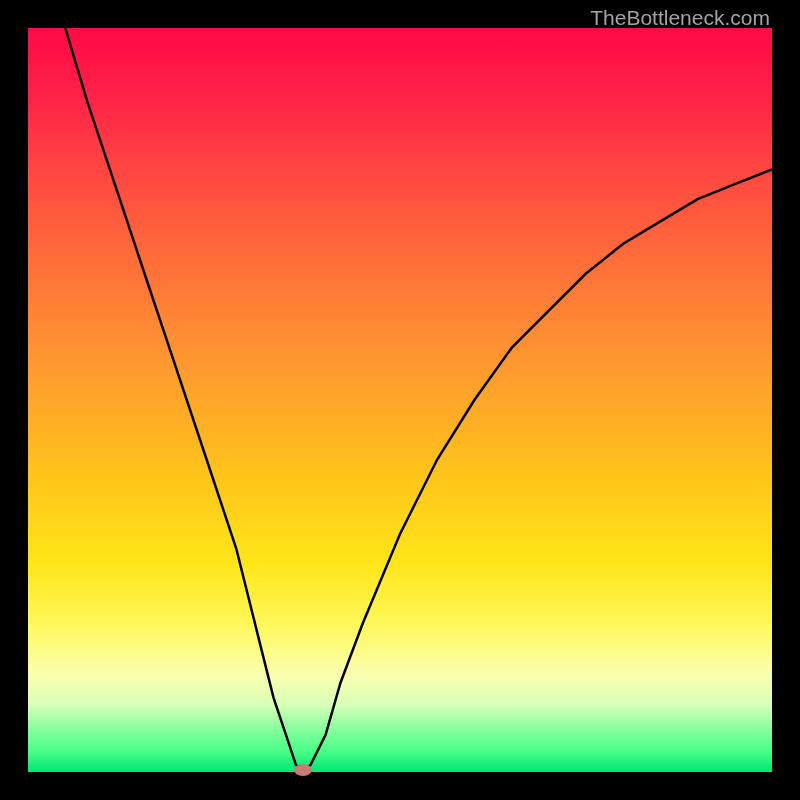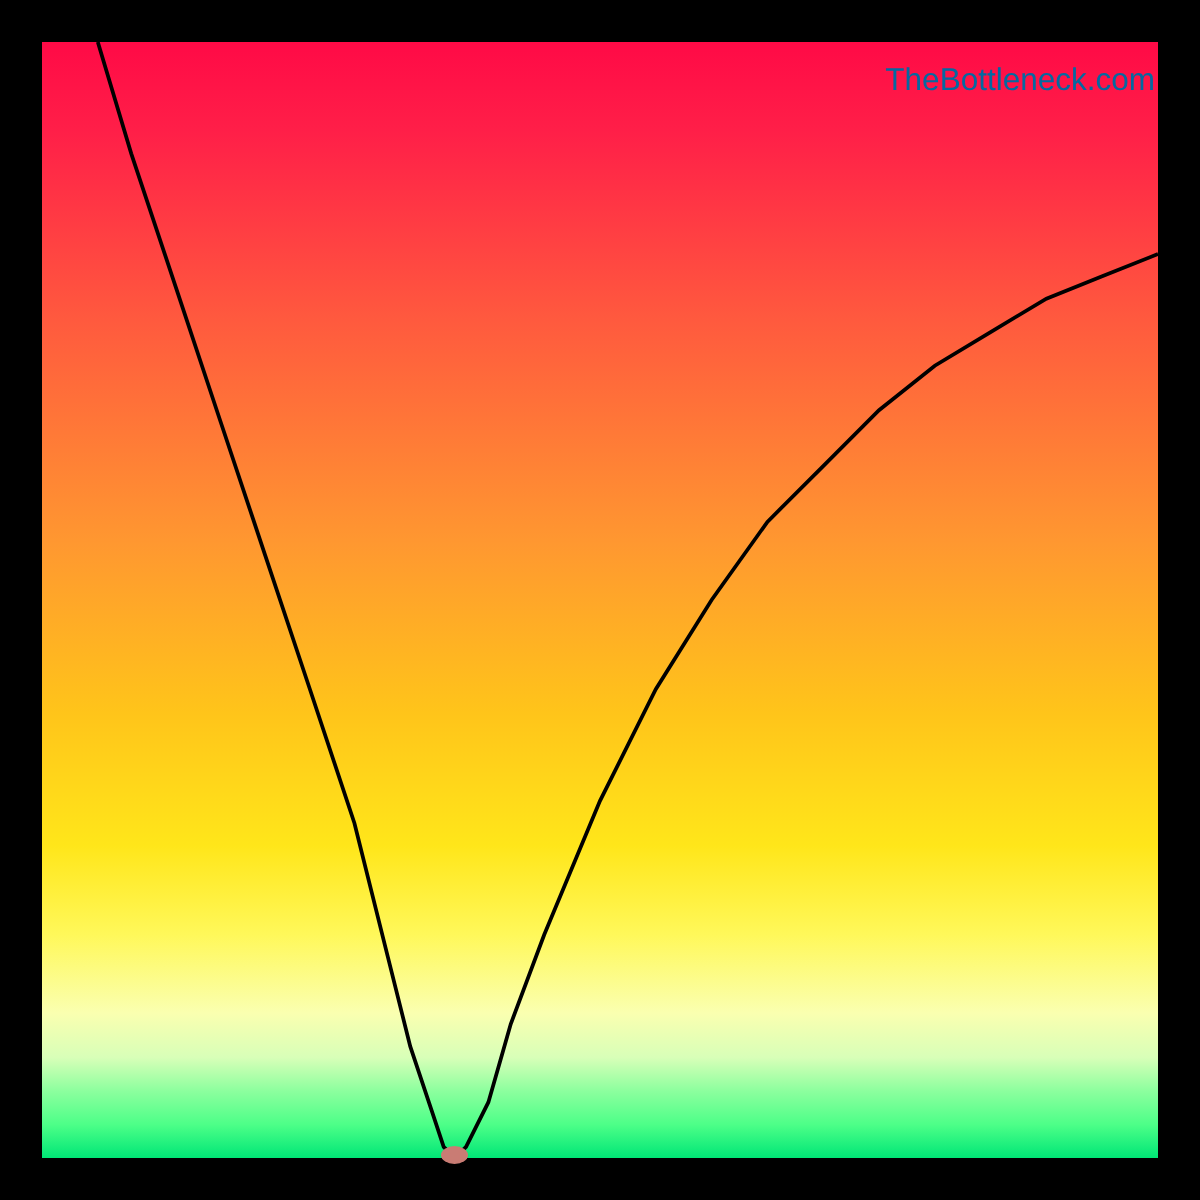--- a/index.html
+++ b/index.html
@@ -27,25 +27,24 @@
     position: absolute;
     top: 0;
     left: 0;
     width: 744px;
     height: 744px;
   }
   .watermark {
     position: absolute;
     top: 6px;
     right: 30px;
-    color: #0369a1;
+    color: #a3a3a3;
     font-size: 21px;
     font-weight: 500;
     z-index: 10;
-    margin-top: 36px;
   }
   .marker {
     position: absolute;
     width: 18px;
     height: 12px;
     background: #c97c74;
     border-radius: 50%;
   }
 </style>
 </head>

